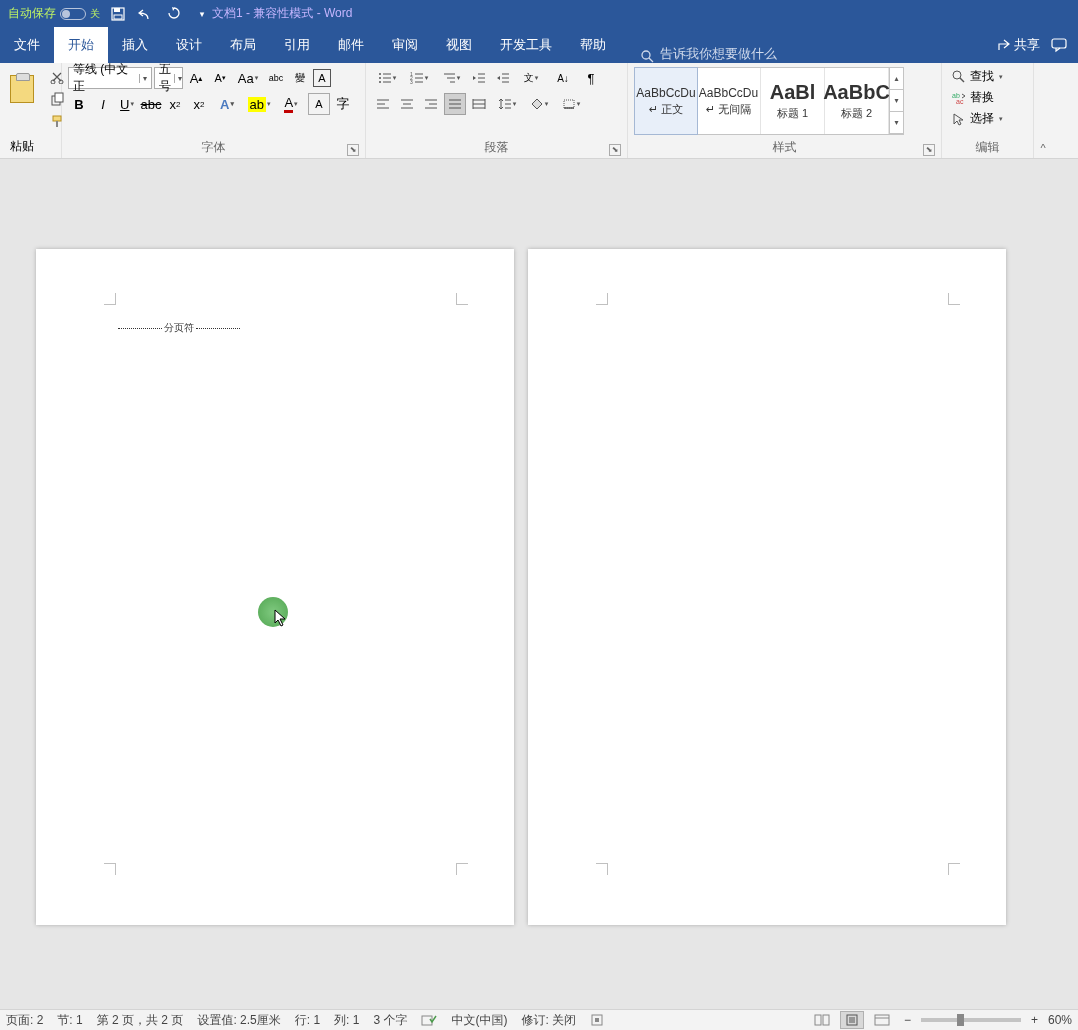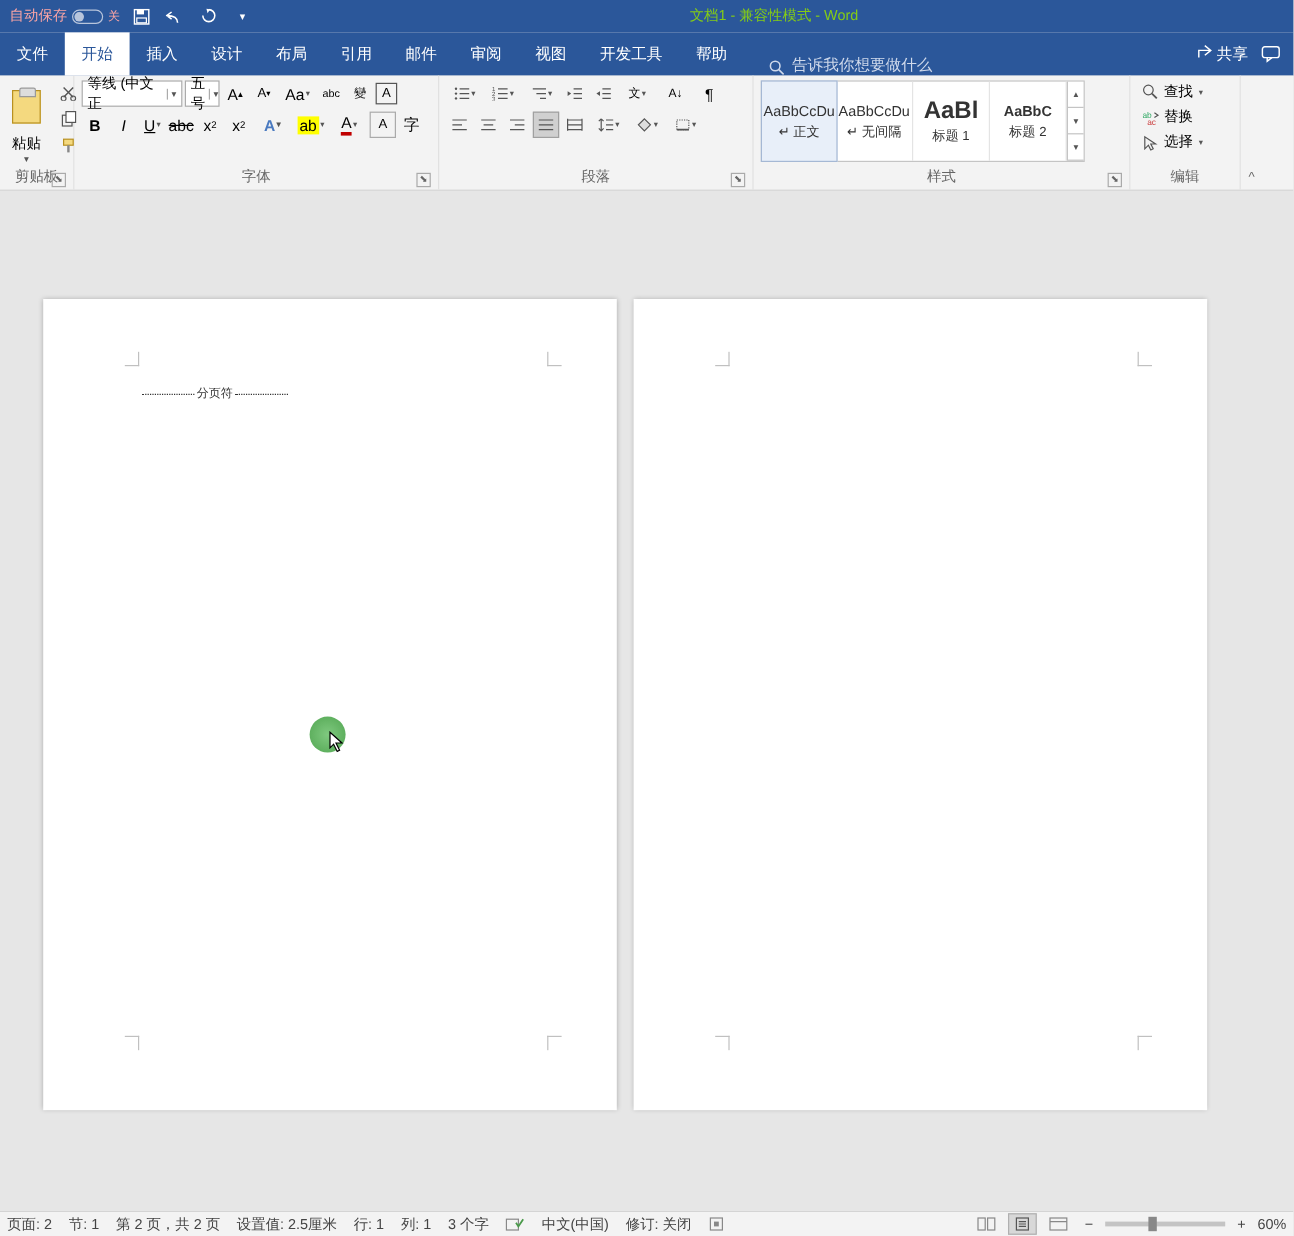--- a/index.html
+++ b/index.html
@@ -1,25 +1,25 @@
 <!DOCTYPE html>
 <html><head>
 <meta charset="utf-8">
 <style>
 * { margin: 0; padding: 0; box-sizing: border-box; font-family: "Microsoft YaHei", "Segoe UI", sans-serif; }
 body { width: 1078px; height: 1030px; background: #e6e6e6; overflow: hidden; position: relative; }
 
 
 .titlebar { height: 27px; background: #2b579a; display: flex; align-items: center; color: white; font-size: 12px; }
 .titlebar-left { display: flex; align-items: center; gap: 8px; padding-left: 8px; }
-.autosave { color: #fca5a5; font-size: 12px; display: flex; align-items: center; gap: 4px; }
+.autosave { color: #bef264; font-size: 12px; display: flex; align-items: center; gap: 4px; }
 .autosave-toggle { width: 26px; height: 12px; border: 1px solid #b8c5dc; border-radius: 6px; position: relative; }
 .autosave-toggle::before { content: ""; position: absolute; width: 8px; height: 8px; background: #b8c5dc; border-radius: 50%; left: 1px; top: 1px; }
 .qat-btn { width: 20px; height: 20px; display: flex; align-items: center; justify-content: center; cursor: pointer; }
-.titlebar-center { flex: 1; text-align: center; color: #84cc16; }
+.titlebar-center { flex: 1; color: #c4b5fd; }
 .titlebar-right { display: flex; align-items: center; gap: 2px; padding-right: 4px; }
 .login-btn { background: #c44141; padding: 2px 10px; font-size: 12px; }
 .winbtn { width: 40px; height: 27px; display: flex; align-items: center; justify-content: center; color: white; }
 
 
 .ribbon-tabs { height: 36px; background: #2b579a; display: flex; align-items: stretch; padding-left: 0; }
 .tab { padding: 0 14px; color: white; font-size: 13px; display: flex; align-items: center; cursor: pointer; }
 .tab.active { background: white; color: #2b579a; }
 .tab.file { color: white; }
 .tabs-right { margin-left: auto; display: flex; align-items: center; gap: 10px; padding-right: 10px; }
@@ -27,21 +27,21 @@
 .search-icon { color: #cfd9eb; }
 
 
 .ribbon { height: 96px; background: #f3f3f3; border-bottom: 1px solid #d4d4d4; display: flex; }
 .group { border-right: 1px solid #e1e1e1; padding: 4px 6px 0 6px; display: flex; flex-direction: column; }
 .group-content { flex: 1; display: flex; gap: 4px; }
 .group-label { text-align: center; font-size: 12px; color: #666; padding: 2px 0; position: relative; }
 .group-launcher { position: absolute; right: 0; bottom: 2px; width: 12px; height: 12px; border: 1px solid #aaa; font-size: 8px; line-height: 10px; text-align: center; color: #666; }
 
 
-.clipboard-main { display: flex; flex-direction: column; align-items: center; }
+.clipboard-main { display: flex; flex-direction: column; align-items: center; gap: 27px; }
 .paste-big { width: 32px; height: 44px; display: flex; flex-direction: column; align-items: center; justify-content: center; }
 .paste-icon { width: 24px; height: 28px; background: #f4d97f; border: 1px solid #b89020; position: relative; }
 .paste-icon::before { content: ""; position: absolute; width: 12px; height: 6px; background: #ddd; border: 1px solid #999; top: -3px; left: 5px; border-radius: 2px 2px 0 0; }
 .clipboard-small { display: flex; flex-direction: column; gap: 2px; margin-left: 4px; }
 .small-btn { width: 22px; height: 20px; display: flex; align-items: center; justify-content: center; }
 
 
 .font-rows { display: flex; flex-direction: column; gap: 4px; }
 .row { display: flex; gap: 2px; align-items: center; }
 .combo { height: 22px; border: 1px solid #ababab; background: white; font-size: 12px; display: flex; align-items: center; padding: 0 4px; }
@@ -142,21 +142,21 @@
   <div class="tell-me">
     <span class="search-icon">
       <svg width="14" height="14">
           <circle cx="6" cy="6" r="4" fill="none" stroke="#cfd9eb" stroke-width="1.3"></circle>
           <line x1="9" y1="9" x2="13" y2="13" stroke="#cfd9eb" stroke-width="1.3"></line>
         </svg>
     </span>
     <span>告诉我你想要做什么</span>
   </div>
   <div class="tabs-right">
-    <div style="color:white;font-size:13px;display:flex;gap:4px">
+    <div style="color:white;font-size:13px;display:flex;align-items:center;gap:4px">
       <svg width="14" height="14">
           <path d="M8 2 L13 6 L8 10 M13 6 L3 6 L3 12" fill="none" stroke="white" stroke-width="1.2"></path>
         </svg>
       <span>共享</span>
     </div>
     <div>
         <svg width="18" height="16">
           <rect x="2" y="2" width="14" height="9" rx="2" fill="none" stroke="white" stroke-width="1.2"></rect>
           <path d="M6 11 L6 14 L10 11" fill="none" stroke="white" stroke-width="1.2"></path>
         </svg>
@@ -390,21 +390,21 @@
         </div>
         <div class="style-item">
           <div class="style-preview">AaBbCcDu</div>
           <div class="style-name">↵ <span>无间隔</span></div>
         </div>
         <div class="style-item">
           <div class="style-preview big">AaBl</div>
           <div class="style-name">标题 1</div>
         </div>
         <div class="style-item">
-          <div class="style-preview" style="font-size:12px;font-weight:bold">AaBbC</div>
+          <div class="style-preview" style="font-size:20px;font-weight:bold">AaBbC</div>
           <div class="style-name">标题 2</div>
         </div>
         <div class="gallery-scroll">
           <div>▴</div>
           <div>▾</div>
           <div>▾</div>
         </div>
       </div>
     </div>
     <div class="group-label"><span>样式</span><div class="group-launcher">⬊</div></div>

